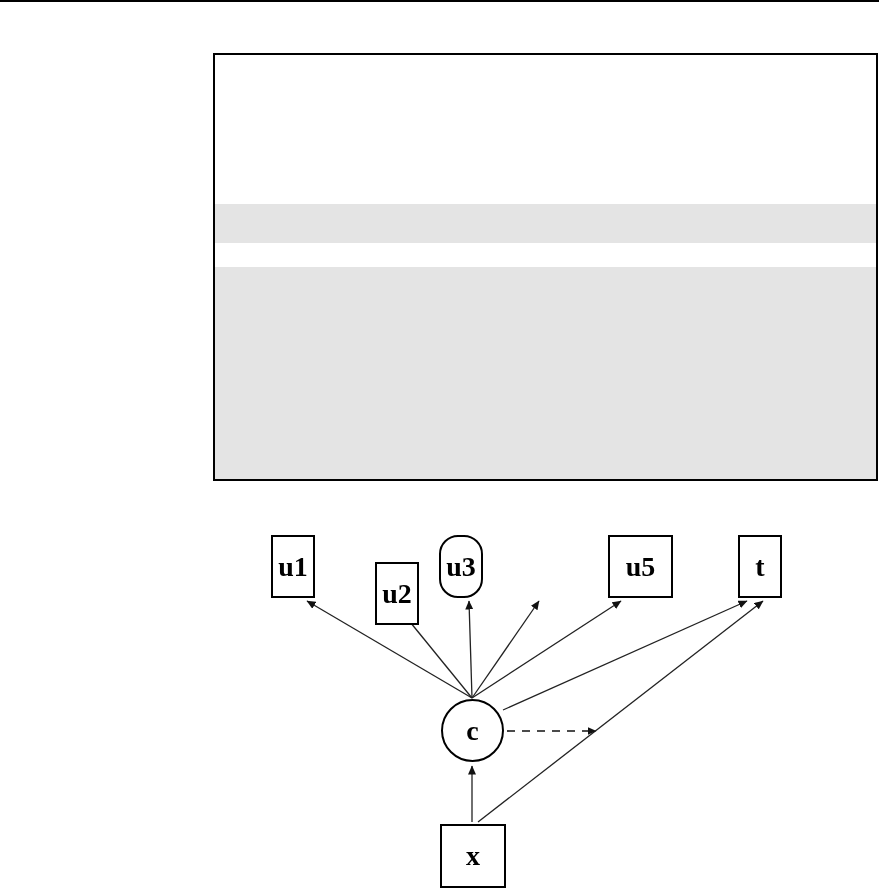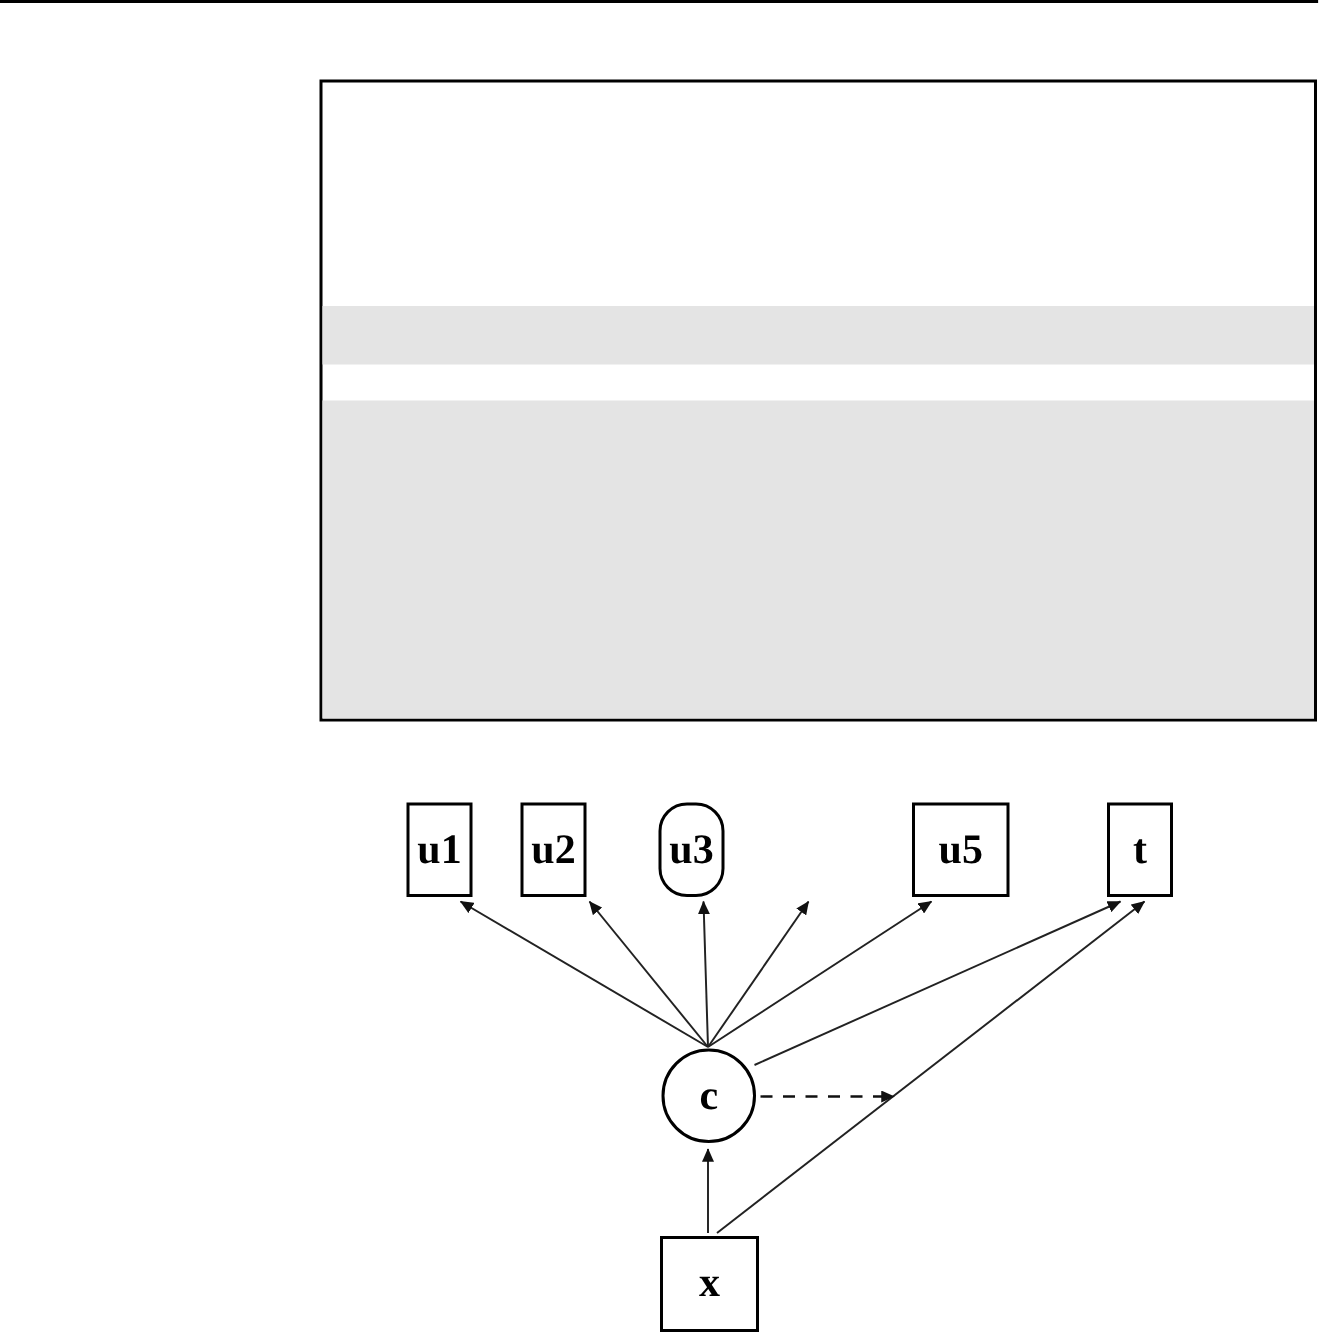--- a/index.html
+++ b/index.html
@@ -61,21 +61,21 @@
   .node.circle {
     border-radius: 50%;
     width: 63px; height: 63px;
     left: 441px; top: 699px;
   }
   .node.covariate {
     width: 66px; height: 64px;
     left: 440px; top: 824px;
   }
   #node-u1 { left: 271px; }
-  #node-u2 { left: 347px; }
+  #node-u2 { left: 375px; margin-top: 27px; }
   #node-u3 { left: 439px; border-radius: 19px; }
   #node-u4 { left: 524px; }
   #node-u5 { left: 608px; width: 65px; }
   #node-t  { left: 738px; }
 </style>
 </head>
 <body>
 
 <div class="page">
 

